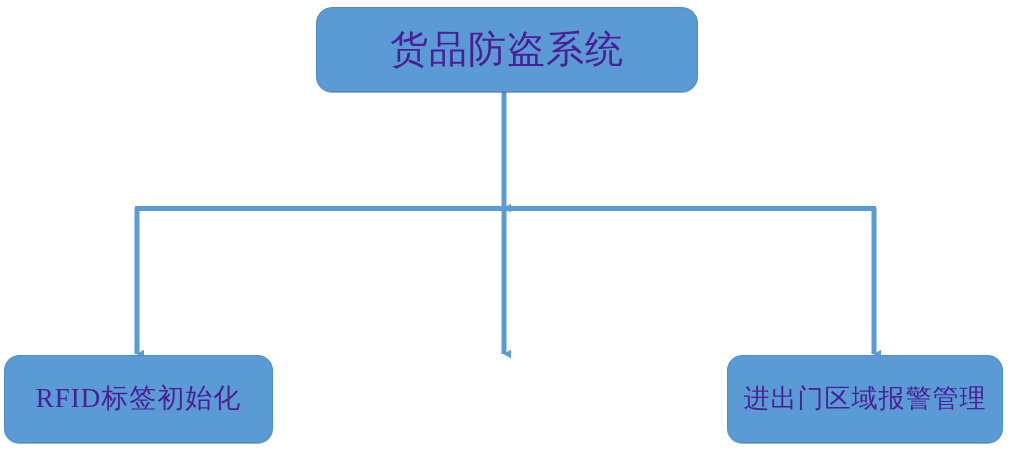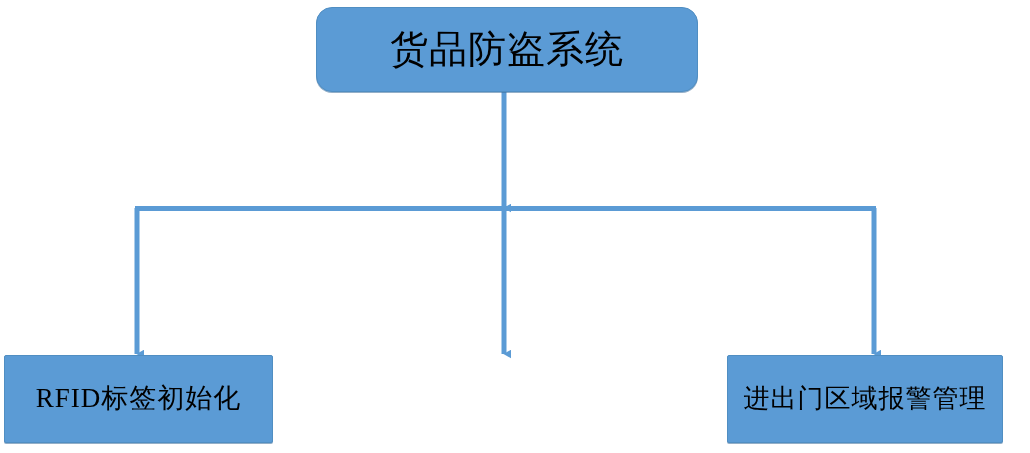--- a/index.html
+++ b/index.html
@@ -27,40 +27,40 @@
   }
   .node {
     position: absolute;
     box-sizing: border-box;
     background: #5b9bd5;
     border: 1px solid #508ec2;
     border-radius: 14px;
     display: flex;
     align-items: center;
     justify-content: center;
-    color: #000000;
+    color: #4c1d95;
     text-align: center;
     font-family: "Liberation Serif", "DejaVu Serif", serif;
     letter-spacing: 1px;
     line-height: 1.1;
     box-shadow: 0 1px 0 rgba(60,110,155,0.55);
   }
   .node.root {
     left: 316px;
     top: 7px;
     width: 382px;
     height: 85px;
     font-size: 38px;
     border-radius: 16px;
   }
   .node.leaf {
     top: 355px;
     height: 88px;
     font-size: 27px;
-    border-radius: 2px;
+    border-radius: 15px;
   }
   .node.leaf-1 { left: 4px;   width: 269px; }
   .node.leaf-2 { left: 363px; width: 295px; }
   .node.leaf-3 { left: 727px; width: 276px; }
   .node.leaf-3 .label { font-size: 26px; }
   .label {
     display: block;
     padding: 0 6px;
     white-space: nowrap;
   }

